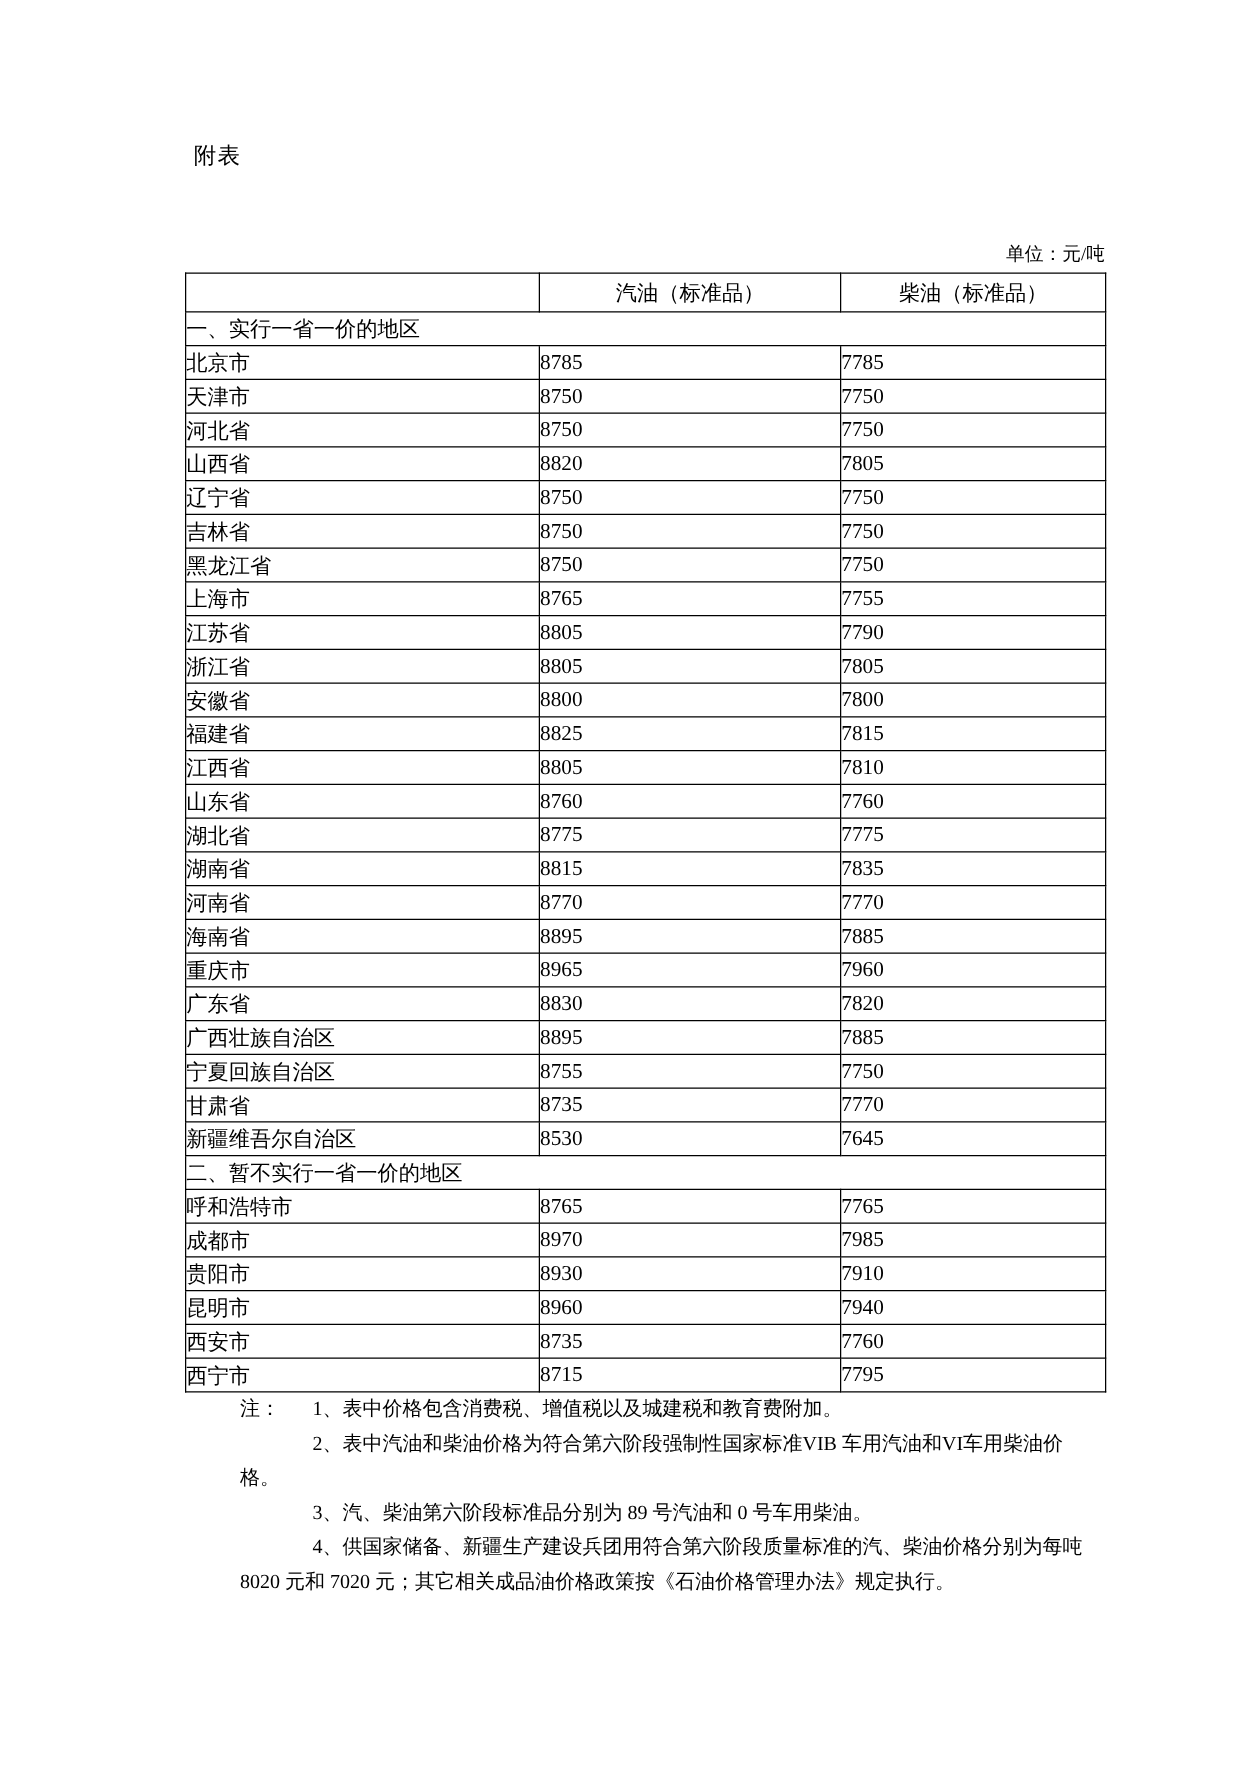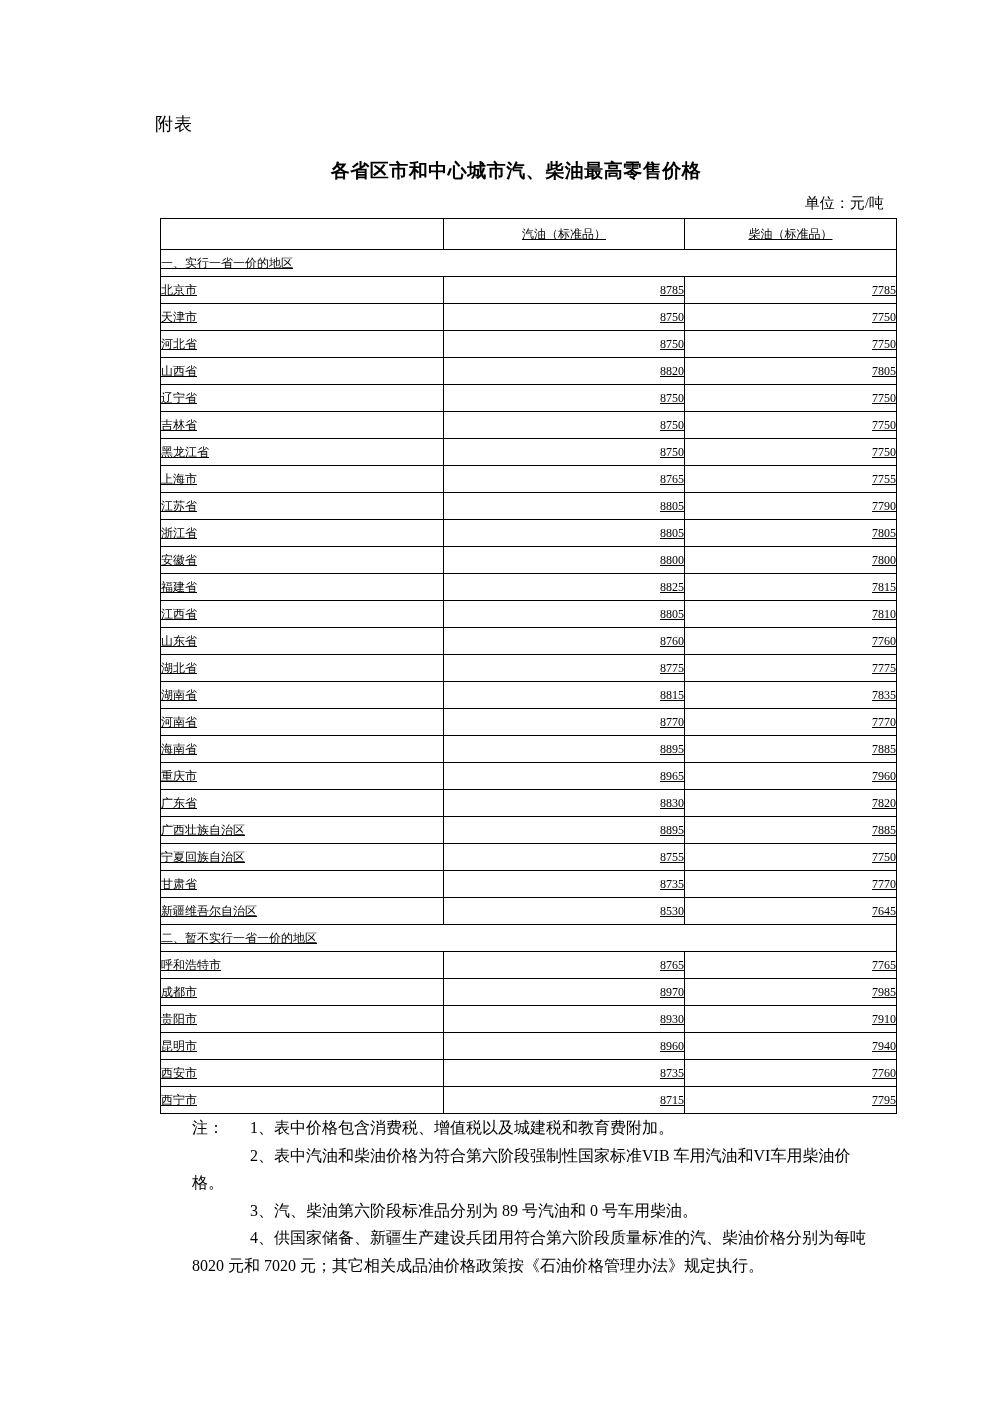--- a/index.html
+++ b/index.html
@@ -31,39 +31,38 @@
     font-size: 19px;
     letter-spacing: 0.5px;
   }
   .unit-label {
     position: absolute;
     right: 116px; top: 194px;
     font-size: 15px;
   }
   table.price-table {
     position: absolute;
-    left: 160px; top: 218px;
+    left: 148px; top: 218px;
     width: 736px;
     border-collapse: collapse;
     table-layout: fixed;
-    font-size: 12px;
-    text-decoration: underline;
+    font-size: 17px;
   }
   .price-table td, .price-table th {
     border: 1px solid #000;
     height: 27px;
     padding: 0;
     font-weight: normal;
     vertical-align: middle;
     overflow: hidden;
     white-space: nowrap;
   }
   .price-table thead th { height: 31px; text-align: center; }
   .cell-region { text-align: left; padding-left: 62px; }
-  .cell-num { text-align: right; }
+  .cell-num { text-align: left; }
   .section-cell { text-align: left; padding-left: 9px; margin-left: 32px; }
   .notes {
     position: absolute;
     left: 148px; top: 1114px;
     width: 740px;
     font-size: 16px;
     line-height: 27.6px;
     margin-left: 44px;
   }
   .note {
@@ -77,21 +76,20 @@
     text-indent: 0;
   }
 </style>
 </head>
 <body>
 
 <div class="page">
 
   <div class="appendix-label">附表</div>
 
-  <div class="doc-title">各省区市和中心城市汽、柴油最高零售价格</div>
 
   <div class="unit-label">单位：元/吨</div>
 
   <table class="price-table">
     <colgroup>
       <col style="width:283px">
       <col style="width:241px">
       <col style="width:212px">
     </colgroup>
     <thead>

